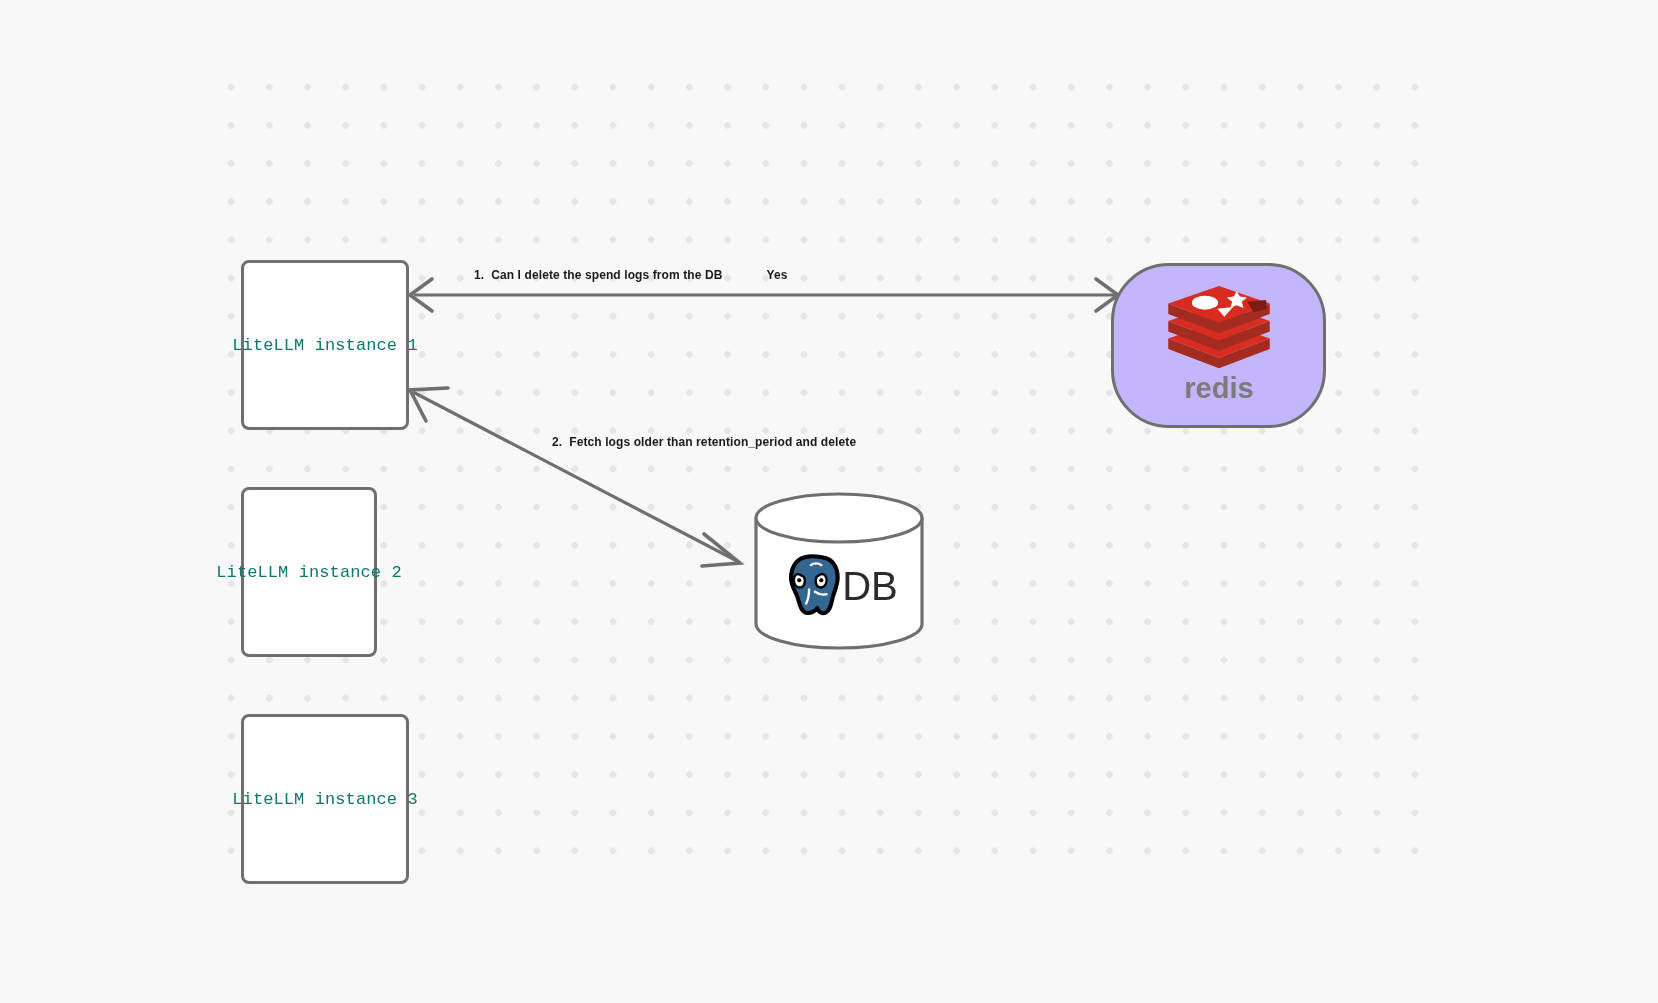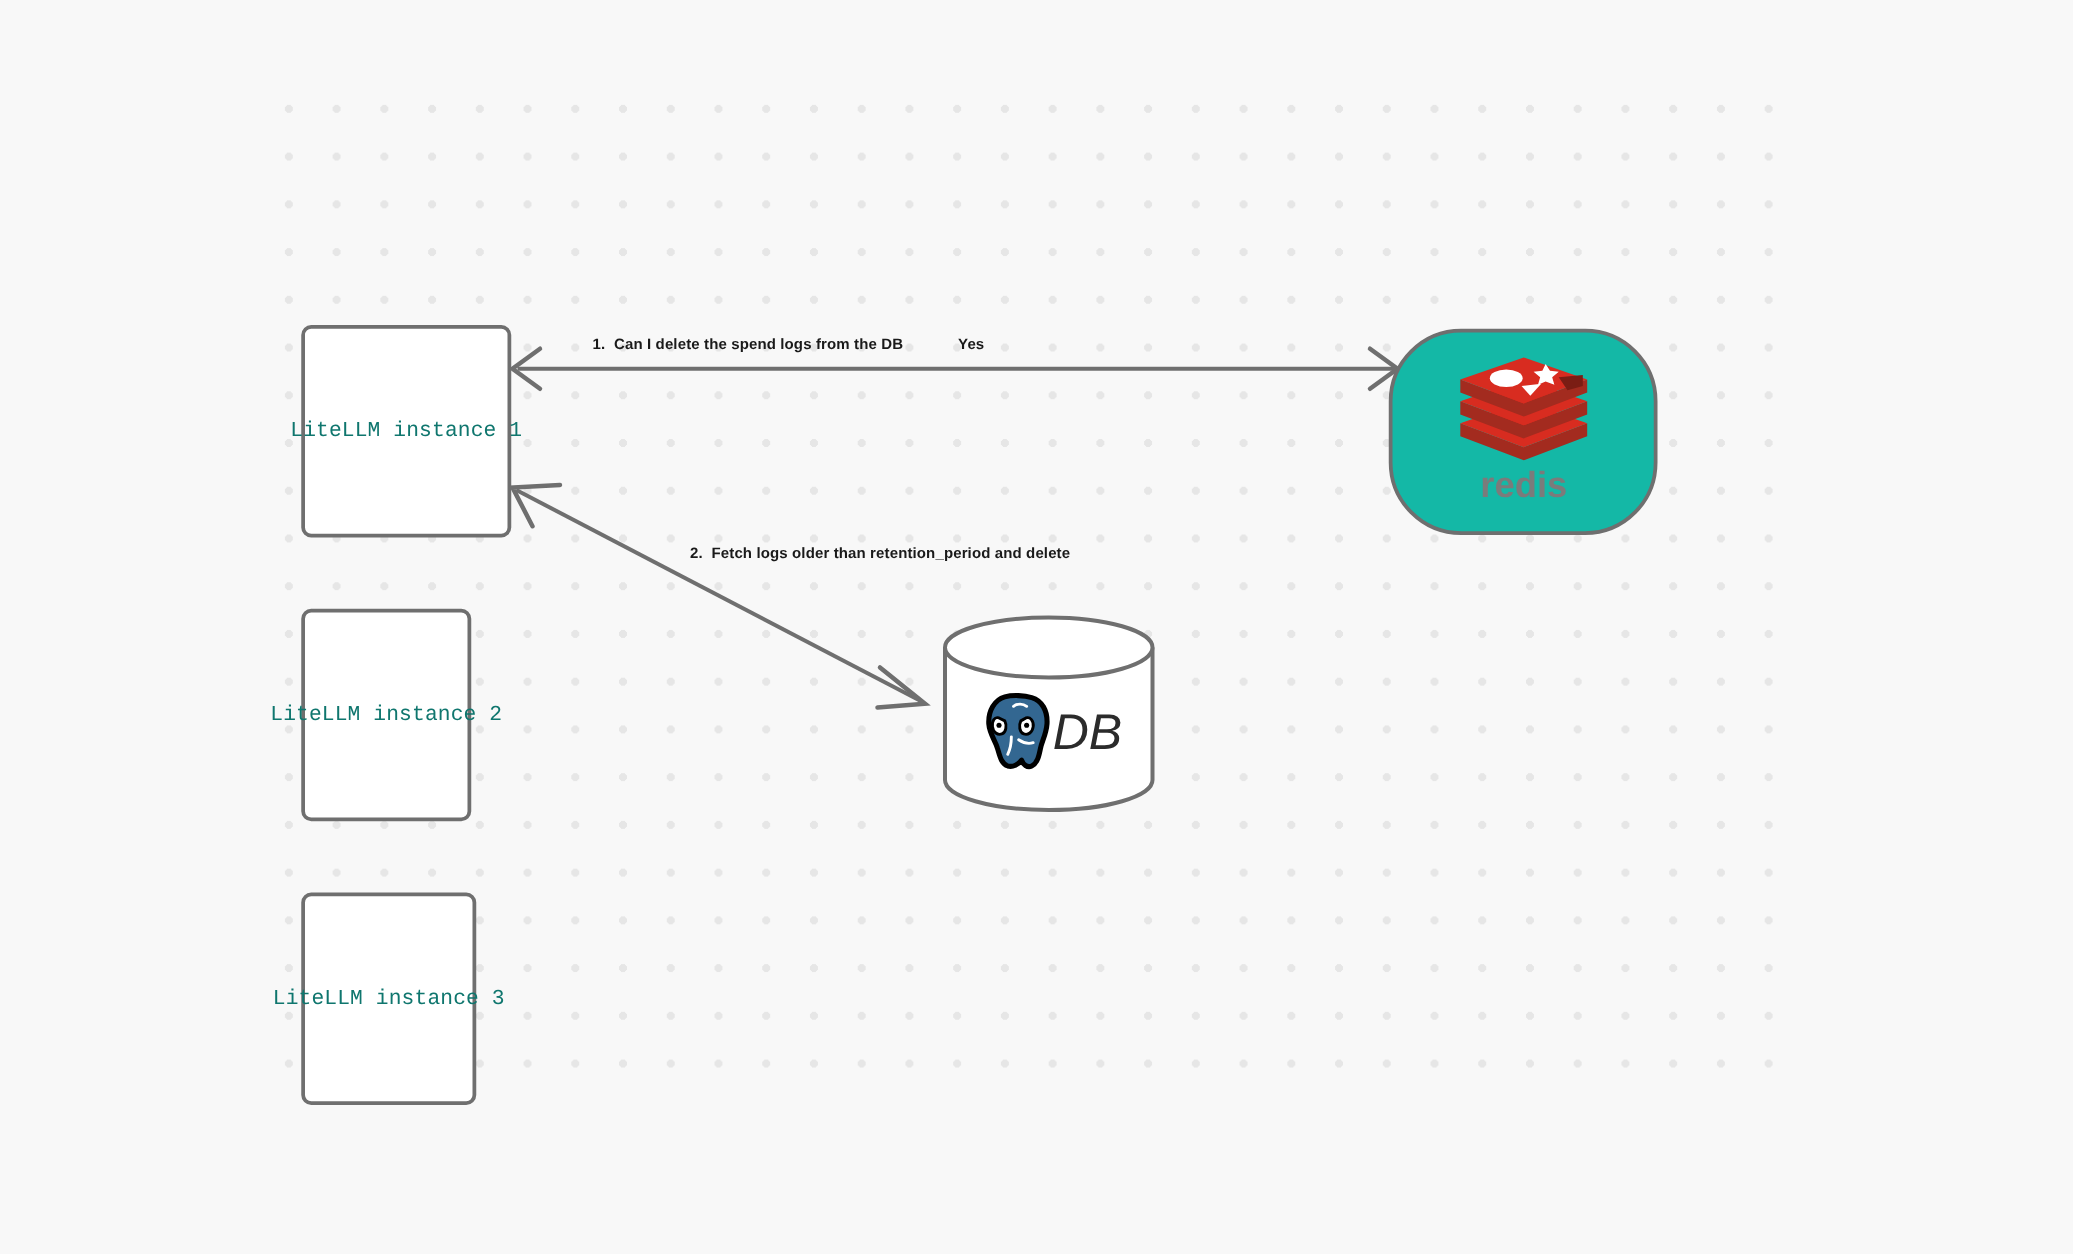--- a/index.html
+++ b/index.html
@@ -40,30 +40,30 @@
   }
   .node-label {
     font-size: 17px;
     color: #0f766e;
     font-family: Liberation Mono, monospace;
     letter-spacing: 0.1px;
     white-space: nowrap;
   }
   #node-litellm-1 { left: 241px; top: 260px; width: 168px; height: 170px; }
   #node-litellm-2 { left: 241px; top: 487px; width: 136px; height: 170px; }
-  #node-litellm-3 { left: 241px; top: 714px; width: 140px; height: 170px; }
+  #node-litellm-3 { left: 241px; top: 714px; width: 168px; height: 170px; }
 
   
   #node-redis {
     position: absolute;
     left: 1111px;
     top: 263px;
     width: 215px;
     height: 165px;
-    background: #14b8a6;
+    background: #c4b5fd;
     border: 3px solid #6f6f6f;
     border-radius: 58px;
     box-sizing: border-box;
     display: flex;
     flex-direction: column;
     align-items: center;
     justify-content: center;
   }
   #redis-logo { width: 112px; height: 88px; display: block; }
   #redis-wordmark { width: 112px; height: 40px; display: block; margin-top: -4px; }
@@ -80,21 +80,20 @@
   #db-content {
     position: absolute;
     left: 0;
     top: 54px;
     width: 172px;
     height: 80px;
     display: flex;
     align-items: center;
     justify-content: center;
     gap: 0px;
-    font-style: italic;
   }
   #pg-elephant { width: 64px; height: 66px; display:block; }
   #db-text {
     font-size: 40px;
     font-weight: 400;
     color: #2b2b2b;
     font-family: "Liberation Sans", sans-serif;
     line-height: 1;
     margin-left: -2px;
   }

